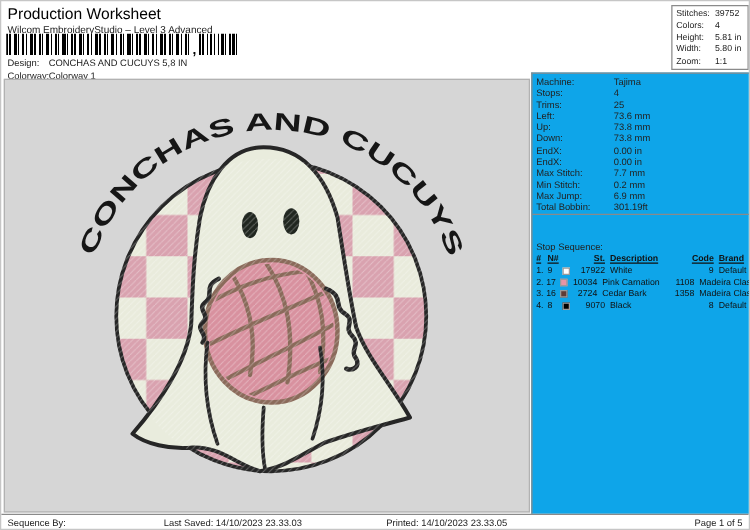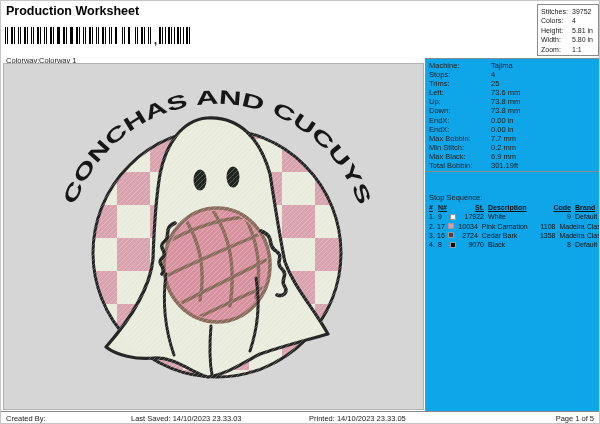--- a/index.html
+++ b/index.html
@@ -1,19 +1,19 @@
 <!DOCTYPE html>
 <html><head>
 <meta charset="utf-8">
 <style>
   * { margin:0; padding:0; box-sizing:border-box; }
   html,body { width:600px; height:424px; background:#fff; font-family:"Liberation Sans", sans-serif; }
   .page { position:relative; width:600px; height:424px; background:#ffffff; border:1px solid #c6c6c6; overflow:hidden; }
 
-  .title { position:absolute; left:5px; top:3px; font-size:12.5px; font-weight:bold; color:#000; }
+  .title { position:absolute; left:5px; top:3px; font-size:12.5px; font-weight:normal; color:#000; }
   .subtitle { position:absolute; left:5px; top:18px; font-size:8px; color:#222; }
 
   .barcode-wrap { position:absolute; left:4px; top:26px; height:17px; display:flex; align-items:flex-end; gap:2px; }
   .bars1 { width:147px; height:17px;
     background:repeating-linear-gradient(90deg,#000 0 1.5px,#fff 1.5px 2.5px,#000 2.5px 3.5px,#fff 3.5px 6px,#000 6px 8.5px,#fff 8.5px 9.5px,#000 9.5px 10.5px,#fff 10.5px 13px); }
   .bars2 { width:31px; height:17px;
     background:repeating-linear-gradient(90deg,#000 0 2px,#fff 2px 3px,#000 3px 4px,#fff 4px 6.5px,#000 6.5px 7.5px,#fff 7.5px 9px); }
   .bc-comma { font-size:11px; font-weight:bold; line-height:8px; color:#000; }
 
   .meta-row { position:absolute; left:5px; font-size:7.5px; color:#222; }
@@ -52,27 +52,31 @@
   .f-saved { position:absolute; left:130px; top:2px; }
   .f-printed { position:absolute; left:308px; top:2px;text-align:center; }
   .f-page { position:absolute; right:5px; top:2px; }
 </style>
 </head>
 <body>
 
 <div class="page">
 
   <div class="title">Production Worksheet</div>
+  <div class="subtitle">Wilcom EmbroideryStudio – Level 3 Advanced</div>
 
   <div class="barcode-wrap">
     <div class="bars1"></div>
     <div class="bc-comma">,</div>
     <div class="bars2"></div>
   </div>
 
+  <div class="meta-row meta-design">
+    <span class="lbl">Design:</span><span>CONCHAS AND CUCUYS 5,8 IN</span>
+  </div>
   <div class="meta-row meta-colorway">
     <span class="lbl">Colorway:</span><span>Colorway 1</span>
   </div>
 
   <div class="summary-box">
 
       <div class="summary-row">
         <span class="lbl">Stitches:</span><span>39752</span>
       </div>
 
@@ -193,29 +197,29 @@
 
         <div class="info-row">
           <span class="lbl">EndX:</span><span>0.00 in</span>
         </div>
 
         <div class="info-row">
           <span class="lbl">EndX:</span><span>0.00 in</span>
         </div>
 
         <div class="info-row">
-          <span class="lbl">Max Bobbin:</span><span>7.7 mm</span>
+          <span class="lbl">Max Stitch:</span><span>7.7 mm</span>
         </div>
 
         <div class="info-row">
           <span class="lbl">Min Stitch:</span><span>0.2 mm</span>
         </div>
 
         <div class="info-row">
-          <span class="lbl">Max Black:</span><span>6.9 mm</span>
+          <span class="lbl">Max Jump:</span><span>6.9 mm</span>
         </div>
 
         <div class="info-row">
           <span class="lbl">Total Bobbin:</span><span>301.19ft</span>
         </div>
       </div>
 
     <div class="stop-seq">
       <div class="stop-title">Stop Sequence:</div>
       <div class="seq-table">
@@ -275,19 +279,19 @@
               <span class="c-desc">Black</span>
               <span class="c-code">8</span>
               <span class="c-brand">Default</span>
             </div>
           </div>
       </div>
     </div>
   </div>
 
   <div class="footer">
-    <span class="f-created">Created By:</span>
+    <span class="f-created">Sequence By:</span>
     <span class="f-saved">Last Saved: 14/10/2023 23.33.03</span>
     <span class="f-printed">Printed: 14/10/2023 23.33.05</span>
     <span class="f-page">Page 1 of 5</span>
   </div>
 
 </div>
 
 </body></html>

